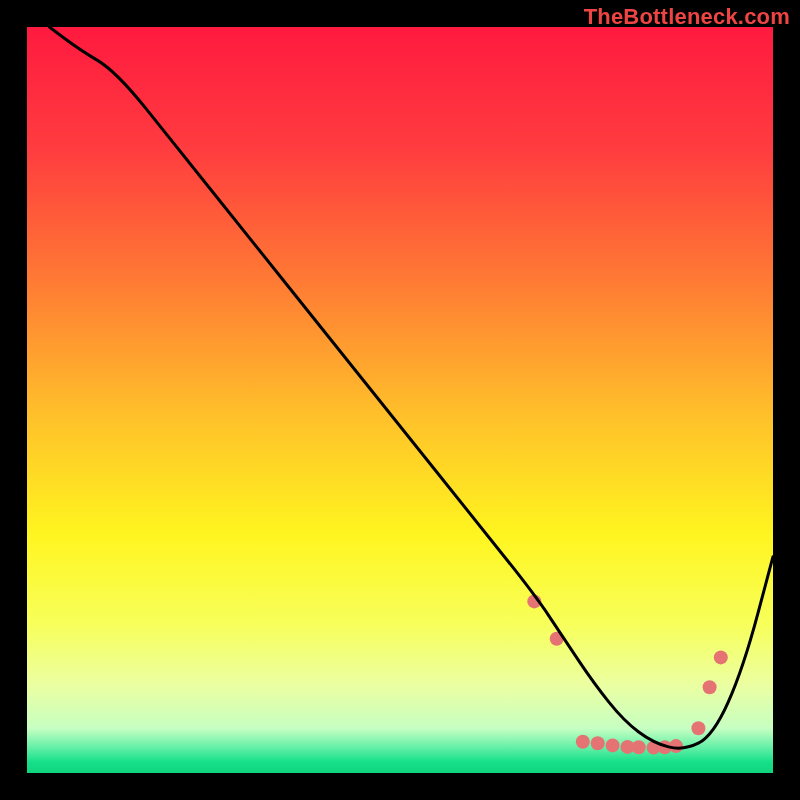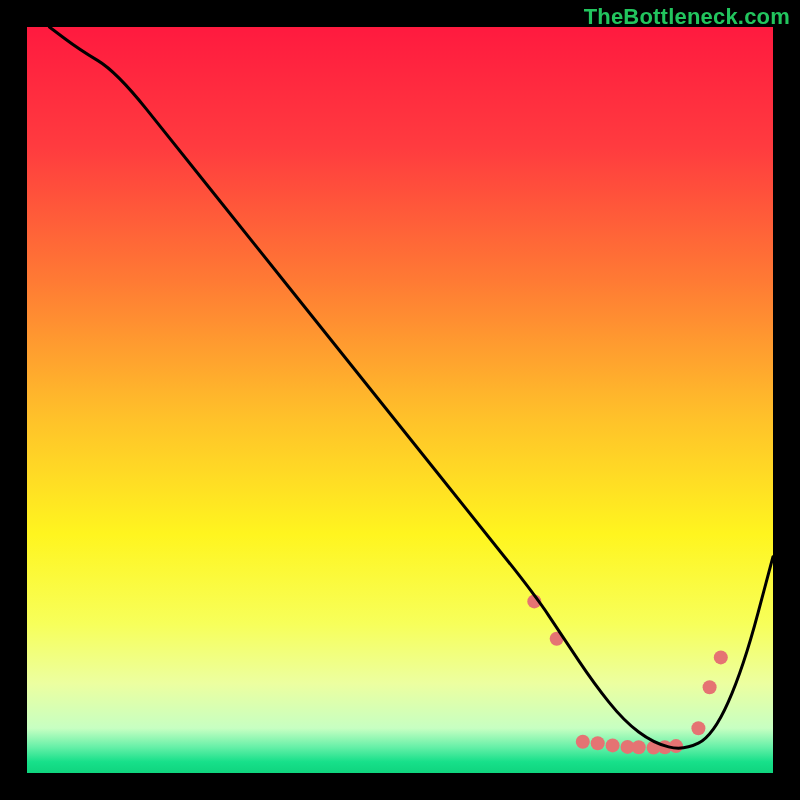--- a/index.html
+++ b/index.html
@@ -29,21 +29,21 @@
   .gradient-bg {
     position: absolute;
     inset: 0;
   }
   .attribution {
     position: absolute;
     top: 4px;
     right: 10px;
     font-size: 22px;
     font-weight: 600;
-    color: #22c55e;
+    color: #ef4444;
     letter-spacing: 0.2px;
     user-select: none;
   }
   svg.curve {
     position: absolute;
     inset: 0;
     width: 100%;
     height: 100%;
   }
 </style>

